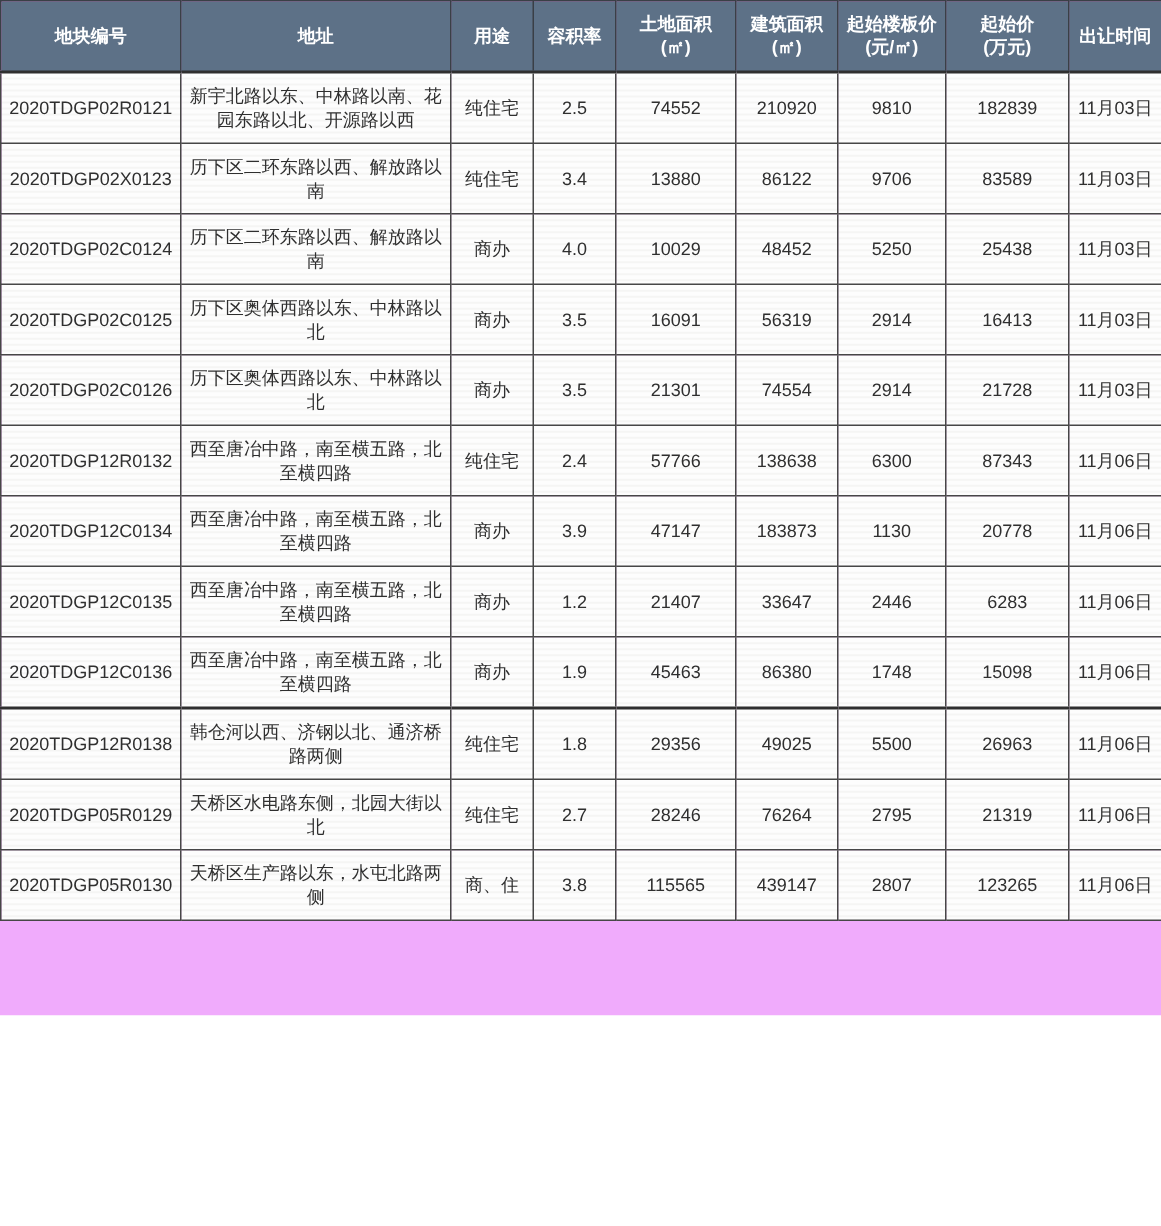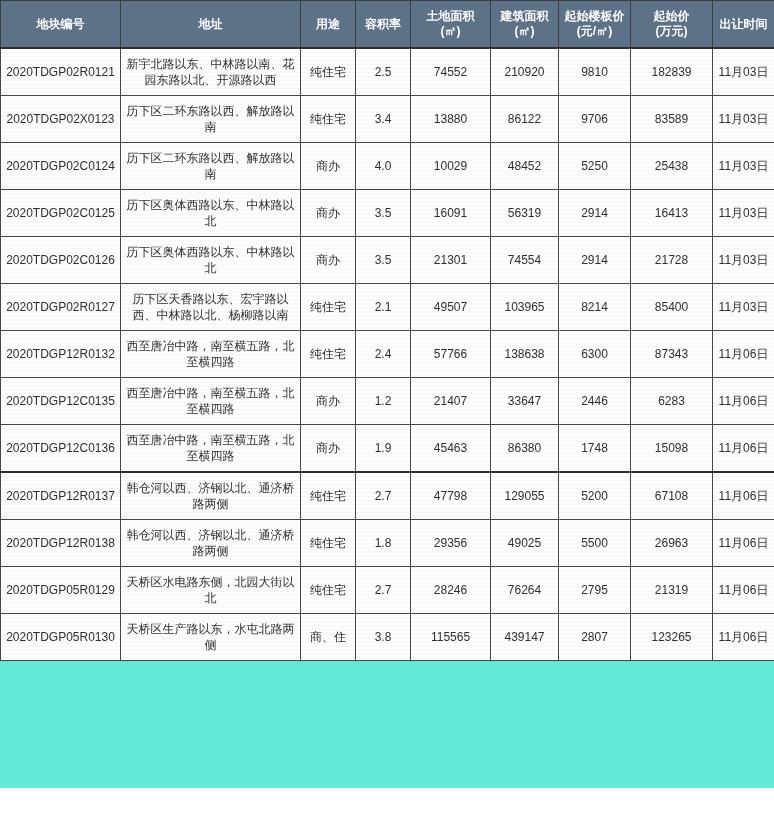--- a/index.html
+++ b/index.html
@@ -3,23 +3,23 @@
 <meta charset="utf-8">
 <style>
   html, body {
     margin: 0;
     padding: 0;
     background: #ffffff;
     font-family: "Liberation Sans", "DejaVu Sans", sans-serif;
   }
   .page {
     width: 774px;
-    height: 788px;
+    height: 677px;
     overflow: hidden;
-    background: #5eead4;
+    background: #f0abfc;
   }
   table.land-table {
     width: 774px;
     border-collapse: collapse;
     table-layout: fixed;
     border: 1px solid #2e2e2e;
   }
   table.land-table thead th {
     background: #5d7187;
     color: #ffffff;
@@ -166,72 +166,61 @@
           <td class="cell-address">历下区奥体西路以东、中林路以北</td>
           <td class="cell-use">商办</td>
           <td class="cell-plot_ratio">3.5</td>
           <td class="cell-land_area">21301</td>
           <td class="cell-build_area">74554</td>
           <td class="cell-floor_price">2914</td>
           <td class="cell-start_price">21728</td>
           <td class="cell-sale_date">11月03日</td>
         </tr>
         <tr>
-          <td class="cell-parcel_id">2020TDGP02R0127</td>
-          <td class="cell-address">历下区天香路以东、宏宇路以西、中林路以北、杨柳路以南</td>
-          <td class="cell-use">纯住宅</td>
-          <td class="cell-plot_ratio">2.1</td>
-          <td class="cell-land_area">49507</td>
-          <td class="cell-build_area">103965</td>
-          <td class="cell-floor_price">8214</td>
-          <td class="cell-start_price">85400</td>
-          <td class="cell-sale_date">11月03日</td>
-        </tr>
-        <tr>
           <td class="cell-parcel_id">2020TDGP12R0132</td>
           <td class="cell-address">西至唐冶中路，南至横五路，北至横四路</td>
           <td class="cell-use">纯住宅</td>
           <td class="cell-plot_ratio">2.4</td>
           <td class="cell-land_area">57766</td>
           <td class="cell-build_area">138638</td>
           <td class="cell-floor_price">6300</td>
           <td class="cell-start_price">87343</td>
           <td class="cell-sale_date">11月06日</td>
         </tr>
         <tr>
+          <td class="cell-parcel_id">2020TDGP12C0134</td>
+          <td class="cell-address">西至唐冶中路，南至横五路，北至横四路</td>
+          <td class="cell-use">商办</td>
+          <td class="cell-plot_ratio">3.9</td>
+          <td class="cell-land_area">47147</td>
+          <td class="cell-build_area">183873</td>
+          <td class="cell-floor_price">1130</td>
+          <td class="cell-start_price">20778</td>
+          <td class="cell-sale_date">11月06日</td>
+        </tr>
+        <tr>
           <td class="cell-parcel_id">2020TDGP12C0135</td>
           <td class="cell-address">西至唐冶中路，南至横五路，北至横四路</td>
           <td class="cell-use">商办</td>
           <td class="cell-plot_ratio">1.2</td>
           <td class="cell-land_area">21407</td>
           <td class="cell-build_area">33647</td>
           <td class="cell-floor_price">2446</td>
           <td class="cell-start_price">6283</td>
           <td class="cell-sale_date">11月06日</td>
         </tr>
         <tr>
           <td class="cell-parcel_id">2020TDGP12C0136</td>
           <td class="cell-address">西至唐冶中路，南至横五路，北至横四路</td>
           <td class="cell-use">商办</td>
           <td class="cell-plot_ratio">1.9</td>
           <td class="cell-land_area">45463</td>
           <td class="cell-build_area">86380</td>
           <td class="cell-floor_price">1748</td>
           <td class="cell-start_price">15098</td>
-          <td class="cell-sale_date">11月06日</td>
-        </tr>
-        <tr>
-          <td class="cell-parcel_id">2020TDGP12R0137</td>
-          <td class="cell-address">韩仓河以西、济钢以北、通济桥路两侧</td>
-          <td class="cell-use">纯住宅</td>
-          <td class="cell-plot_ratio">2.7</td>
-          <td class="cell-land_area">47798</td>
-          <td class="cell-build_area">129055</td>
-          <td class="cell-floor_price">5200</td>
-          <td class="cell-start_price">67108</td>
           <td class="cell-sale_date">11月06日</td>
         </tr>
         <tr>
           <td class="cell-parcel_id">2020TDGP12R0138</td>
           <td class="cell-address">韩仓河以西、济钢以北、通济桥路两侧</td>
           <td class="cell-use">纯住宅</td>
           <td class="cell-plot_ratio">1.8</td>
           <td class="cell-land_area">29356</td>
           <td class="cell-build_area">49025</td>
           <td class="cell-floor_price">5500</td>

